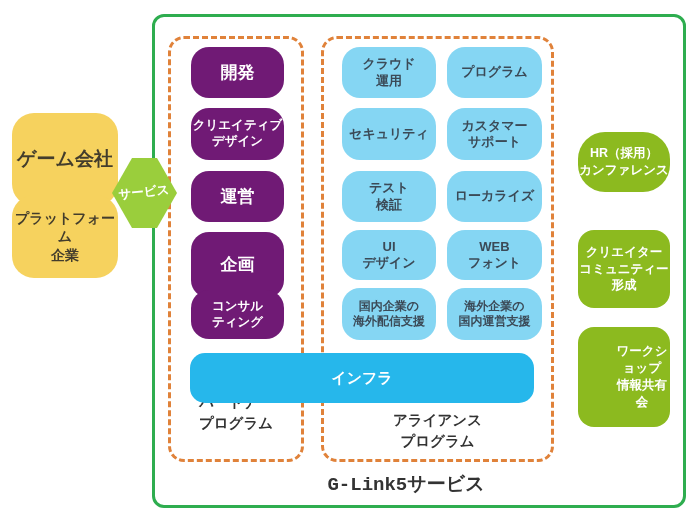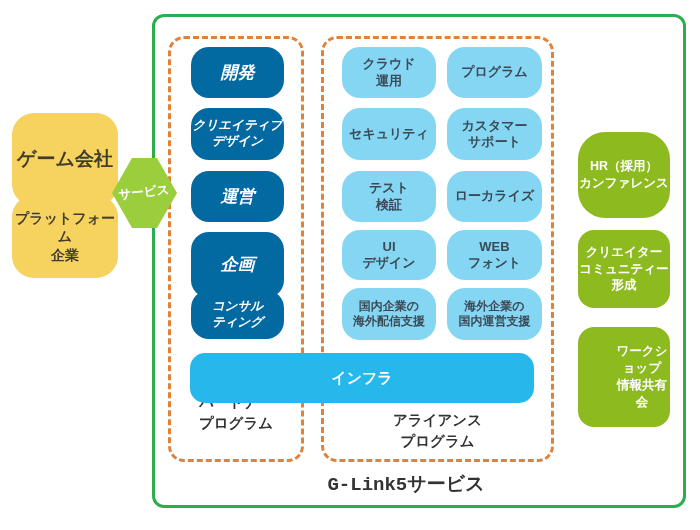--- a/index.html
+++ b/index.html
@@ -13,21 +13,21 @@
     border:3px solid #2ead4f; border-radius:12px; background:#ffffff; }
 
   
   .dash-box { position:absolute; border:3px dashed #e0823a; border-radius:16px; }
   .partner-box  { left:168px; top:36px; width:136px; height:426px; }
   .alliance-box { left:321px; top:36px; width:233px; height:426px; }
 
   
   .btn { position:absolute; display:flex; align-items:center; justify-content:center;
     border-radius:18px; line-height:1.25; }
-  .btn-blue { background:#0369a1; color:#ffffff; font-weight:700; font-size:17px;font-style:italic; }
+  .btn-blue { background:#701a75; color:#ffffff; font-weight:700; font-size:17px; }
   .btn-blue.small { font-size:12.5px; }
   .btn-cyanlt { background:#85d6f3; color:#3b4a57; font-weight:700; font-size:13px; }
   .btn-cyanlt.small { font-size:12px; }
   .btn-olive { background:#8cba1f; color:#ffffff; font-weight:700; font-size:12.5px; line-height:1.35; border-radius:16px; }
 
   
   .infra-bar { position:absolute; left:190px; top:353px; width:344px; height:50px;
     background:#26b7eb; border-radius:15px; color:#ffffff; font-size:15px; font-weight:700;
     display:flex; align-items:center; justify-content:center; z-index:5; }
 
@@ -47,21 +47,21 @@
 
   
   .service-arrow { position:absolute; left:108px; top:154px; width:72px; height:76px; z-index:6; }
   .service-arrow svg { position:absolute; left:0; top:0; }
   .service-arrow .lbl { position:absolute; left:0; top:0; width:72px; height:76px;
     display:flex; align-items:center; justify-content:center; color:#ffffff;
     font-size:12.5px; font-weight:700; transform:rotate(-6deg); }
 
   
   .com-1 { top:37px;  height:78px; }
-  .com-2 { top:132px; height:86px;border-radius:27px; }
+  .com-2 { top:132px; height:60px;border-radius:27px; }
   .com-3 { top:230px; height:78px; }
   .com-4 { top:327px; height:100px;padding-left:36px; }
   .btn-olive { left:578px; width:92px; }
 
   
   .p-0 { left:191px; top:47px;  width:93px; height:51px; }
   .p-1 { left:191px; top:108px; width:93px; height:52px; }
   .p-2 { left:191px; top:171px; width:93px; height:51px; }
   .p-3 { left:191px; top:232px; width:93px; height:66px; }
   .p-4 { left:191px; top:290px; width:93px; height:49px; }

